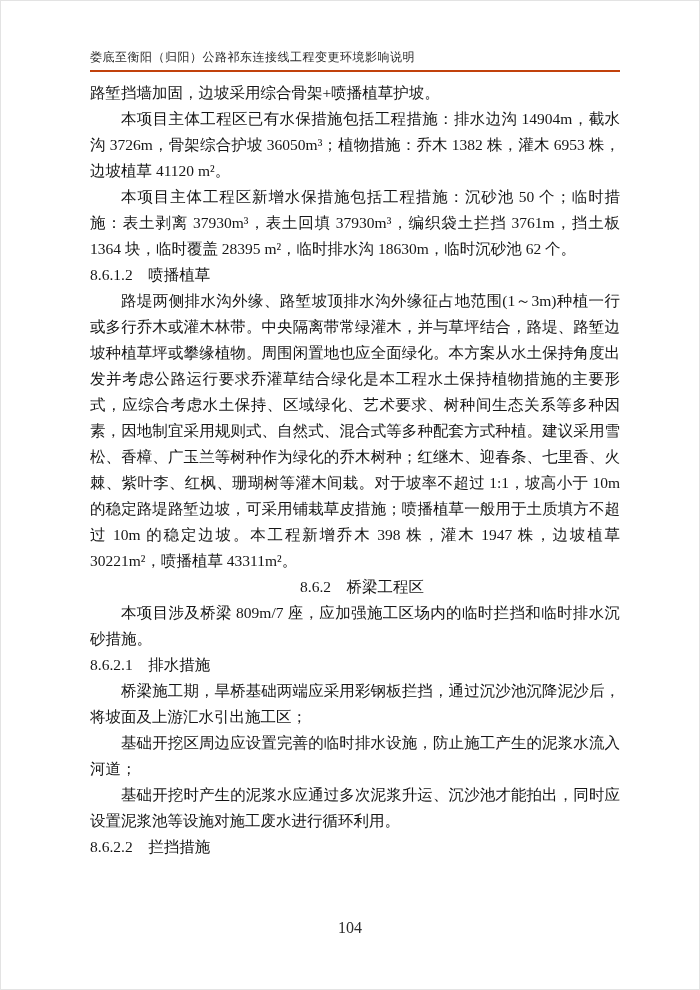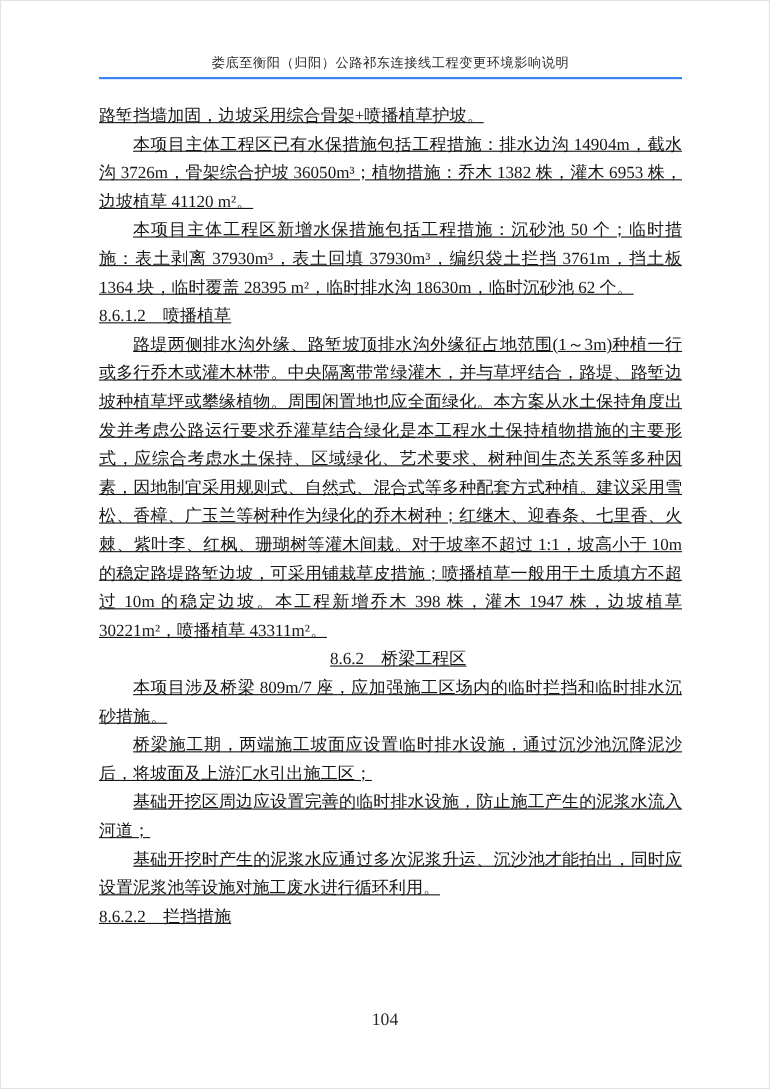--- a/index.html
+++ b/index.html
@@ -11,33 +11,32 @@
     font-family: "Liberation Serif", "DejaVu Serif", serif;
     color: #1a1a1a;
     box-sizing: border-box;
     border: 1px solid #e3e3e3;
     overflow: hidden;
   }
   .page {
     padding: 48px 79px 0 89px;
   }
   .running-header {
-    text-align: center;
+    text-align: left;
     font-size: 12px;
     color: #2b2b2b;
     letter-spacing: 0.5px;
     padding-bottom: 4px;
-    border-bottom: 2px solid #3b82f6;
+    border-bottom: 2px solid #c2410c;
   }
   .content {
-    margin-top: 21px;
+    margin-top: 8px;
     font-size: 15.5px;
     line-height: 26px;
     color: #161616;
-    text-decoration: underline;
   }
   .b {
     margin: 0;
     text-align: justify;
     text-justify: inter-ideograph;
   }
   .indent { text-indent: 2em; }
   .heading {
     margin: 0;
     font-size: 15.5px;
@@ -65,21 +64,22 @@
   </div>
 
   <div class="content">
     <p class="b">路堑挡墙加固，边坡采用综合骨架+喷播植草护坡。</p>
     <p class="b indent">本项目主体工程区已有水保措施包括工程措施：排水边沟 14904m，截水沟 3726m，骨架综合护坡 36050m³；植物措施：乔木 1382 株，灌木 6953 株，边坡植草 41120 m²。</p>
     <p class="b indent">本项目主体工程区新增水保措施包括工程措施：沉砂池 50 个；临时措施：表土剥离 37930m³，表土回填 37930m³，编织袋土拦挡 3761m，挡土板 1364 块，临时覆盖 28395 m²，临时排水沟 18630m，临时沉砂池 62 个。</p>
     <h3 class="heading">8.6.1.2　喷播植草</h3>
     <p class="b indent">路堤两侧排水沟外缘、路堑坡顶排水沟外缘征占地范围(1～3m)种植一行或多行乔木或灌木林带。中央隔离带常绿灌木，并与草坪结合，路堤、路堑边坡种植草坪或攀缘植物。周围闲置地也应全面绿化。本方案从水土保持角度出发并考虑公路运行要求乔灌草结合绿化是本工程水土保持植物措施的主要形式，应综合考虑水土保持、区域绿化、艺术要求、树种间生态关系等多种因素，因地制宜采用规则式、自然式、混合式等多种配套方式种植。建议采用雪松、香樟、广玉兰等树种作为绿化的乔木树种；红继木、迎春条、七里香、火棘、紫叶李、红枫、珊瑚树等灌木间栽。对于坡率不超过 1:1，坡高小于 10m 的稳定路堤路堑边坡，可采用铺栽草皮措施；喷播植草一般用于土质填方不超过 10m 的稳定边坡。本工程新增乔木 398 株，灌木 1947 株，边坡植草 30221m²，喷播植草 43311m²。</p>
     <h3 class="heading indent-sm">8.6.2　桥梁工程区</h3>
     <p class="b indent">本项目涉及桥梁 809m/7 座，应加强施工区场内的临时拦挡和临时排水沉砂措施。</p>
-    <p class="b indent">桥梁施工期，两端施工坡面应设置临时排水设施，通过沉沙池沉降泥沙后，将坡面及上游汇水引出施工区；</p>
+    <h3 class="heading">8.6.2.1　排水措施</h3>
+    <p class="b indent">桥梁施工期，旱桥基础两端应采用彩钢板拦挡，通过沉沙池沉降泥沙后，将坡面及上游汇水引出施工区；</p>
     <p class="b indent">基础开挖区周边应设置完善的临时排水设施，防止施工产生的泥浆水流入河道；</p>
     <p class="b indent">基础开挖时产生的泥浆水应通过多次泥浆升运、沉沙池才能拍出，同时应设置泥浆池等设施对施工废水进行循环利用。</p>
     <h3 class="heading">8.6.2.2　拦挡措施</h3>
   </div>
 
 </div>
 
 <div class="footer">
   <span>104</span>
 </div>

